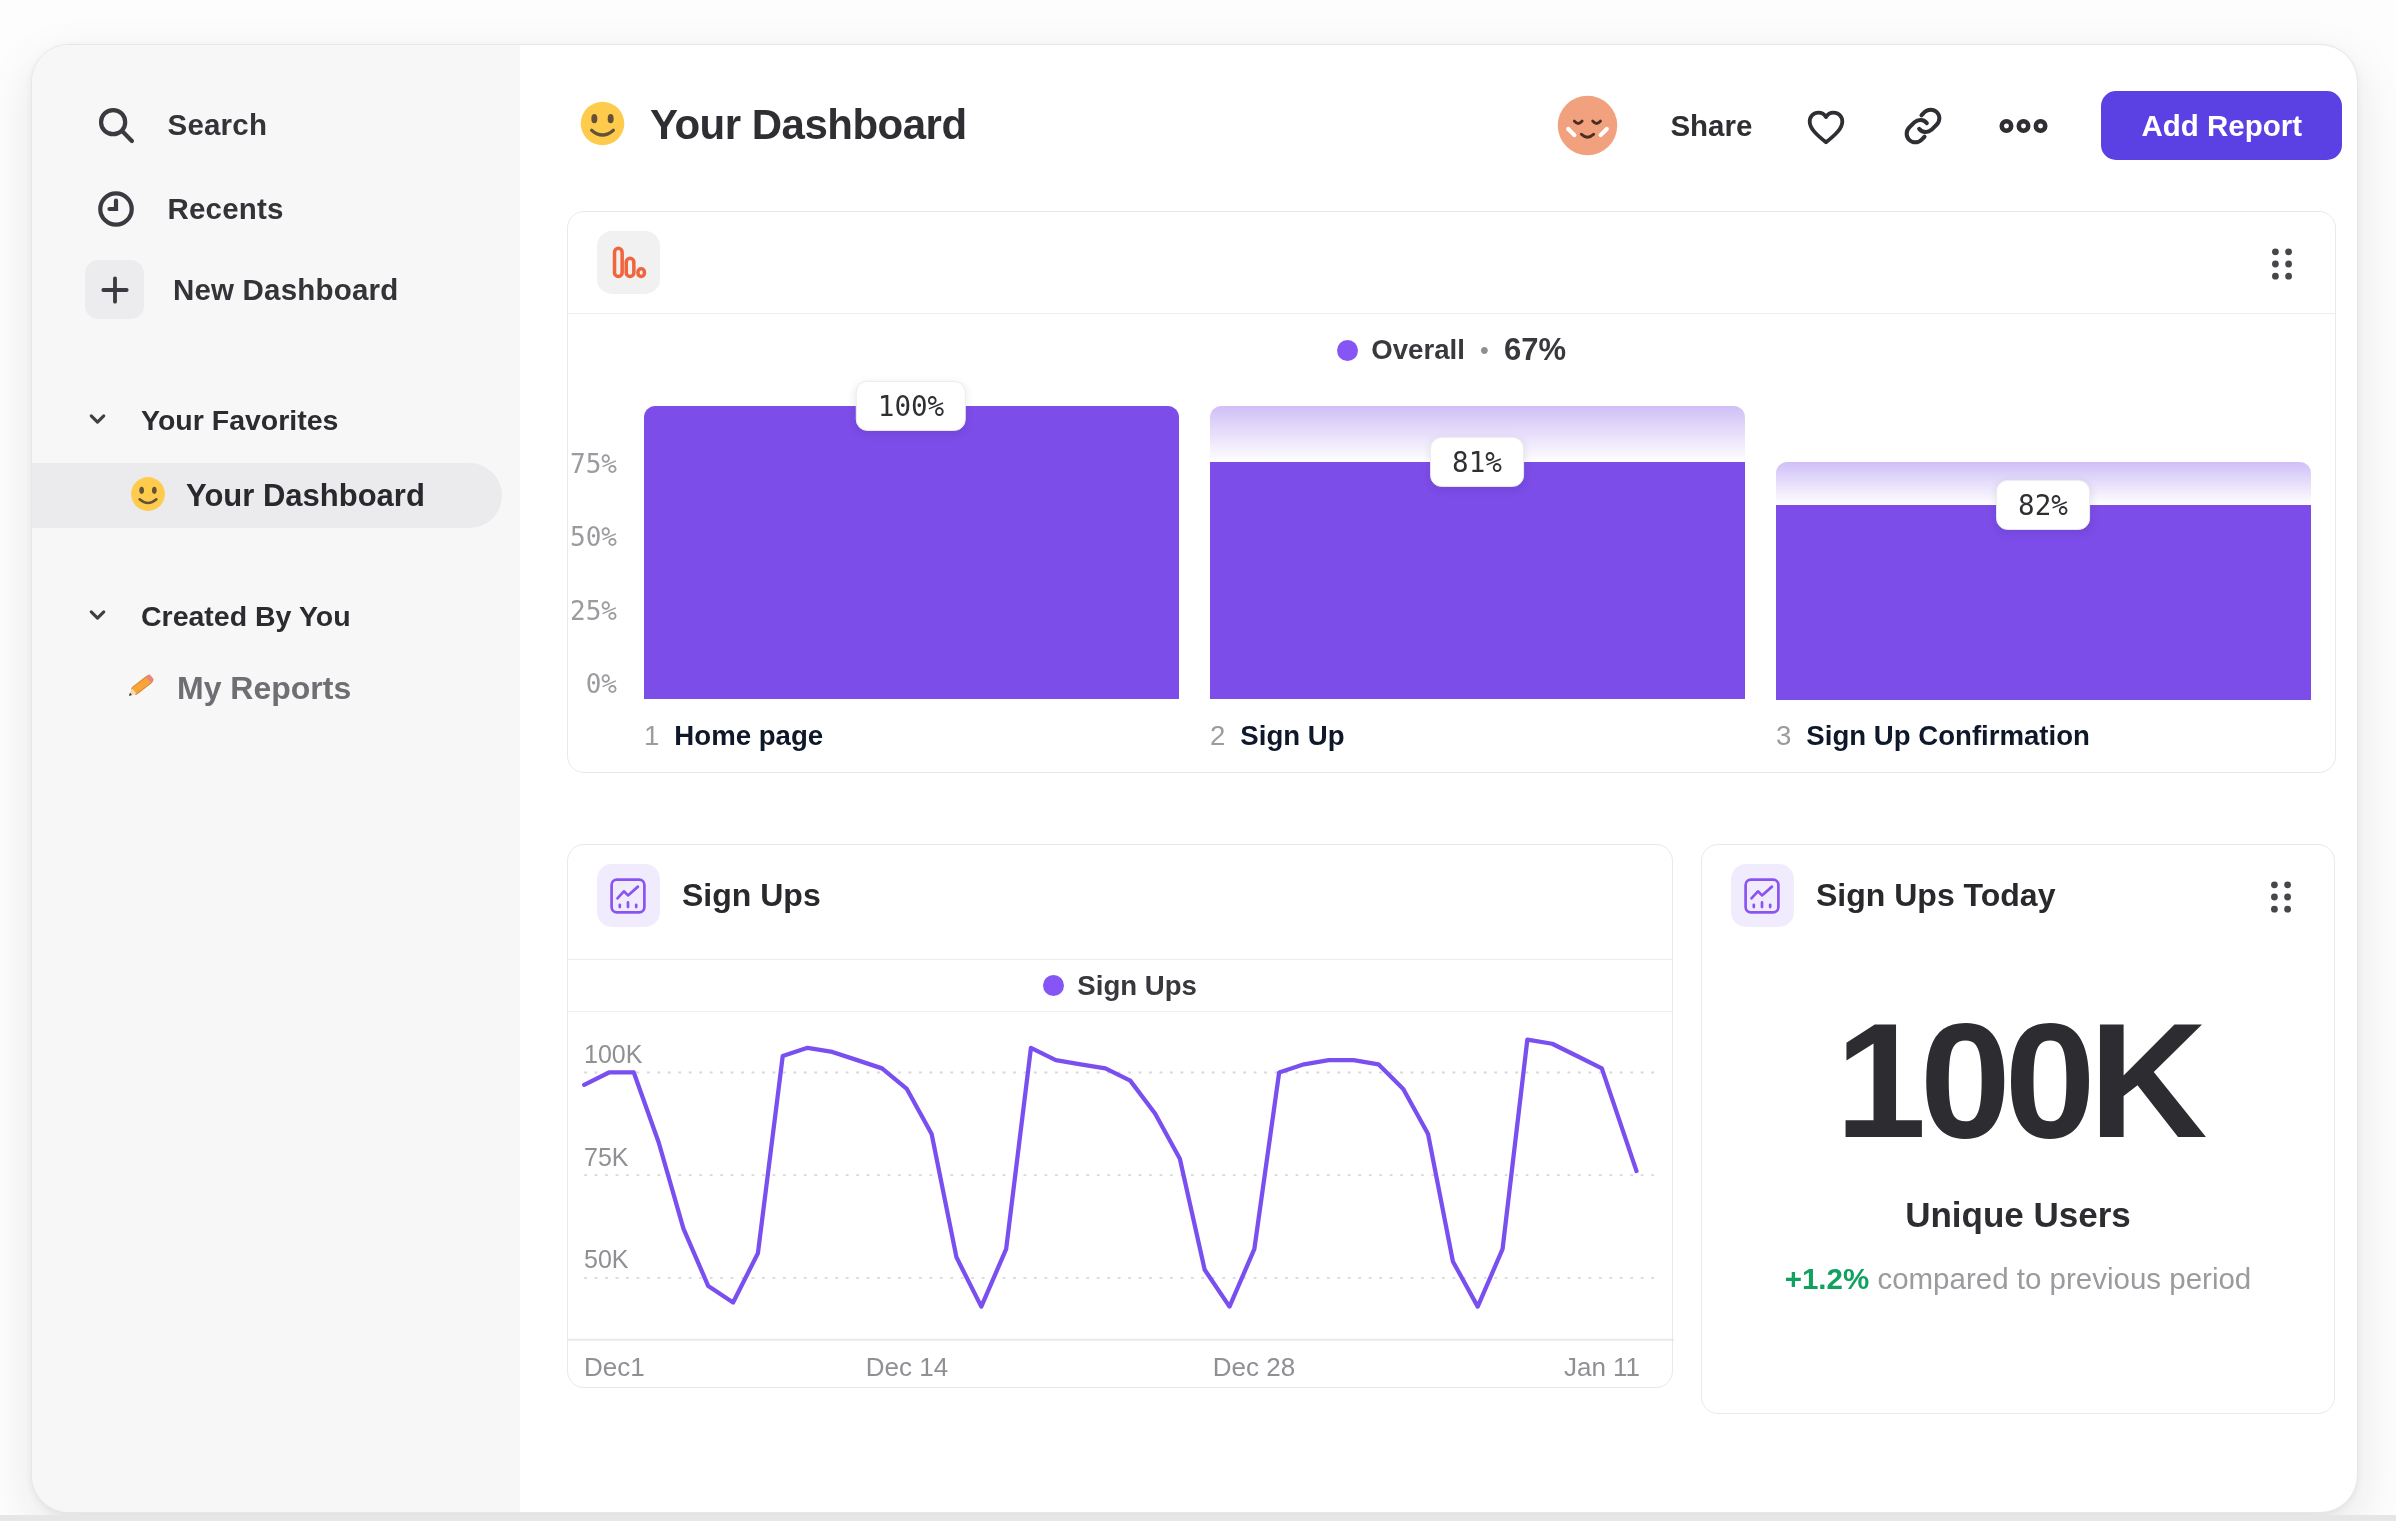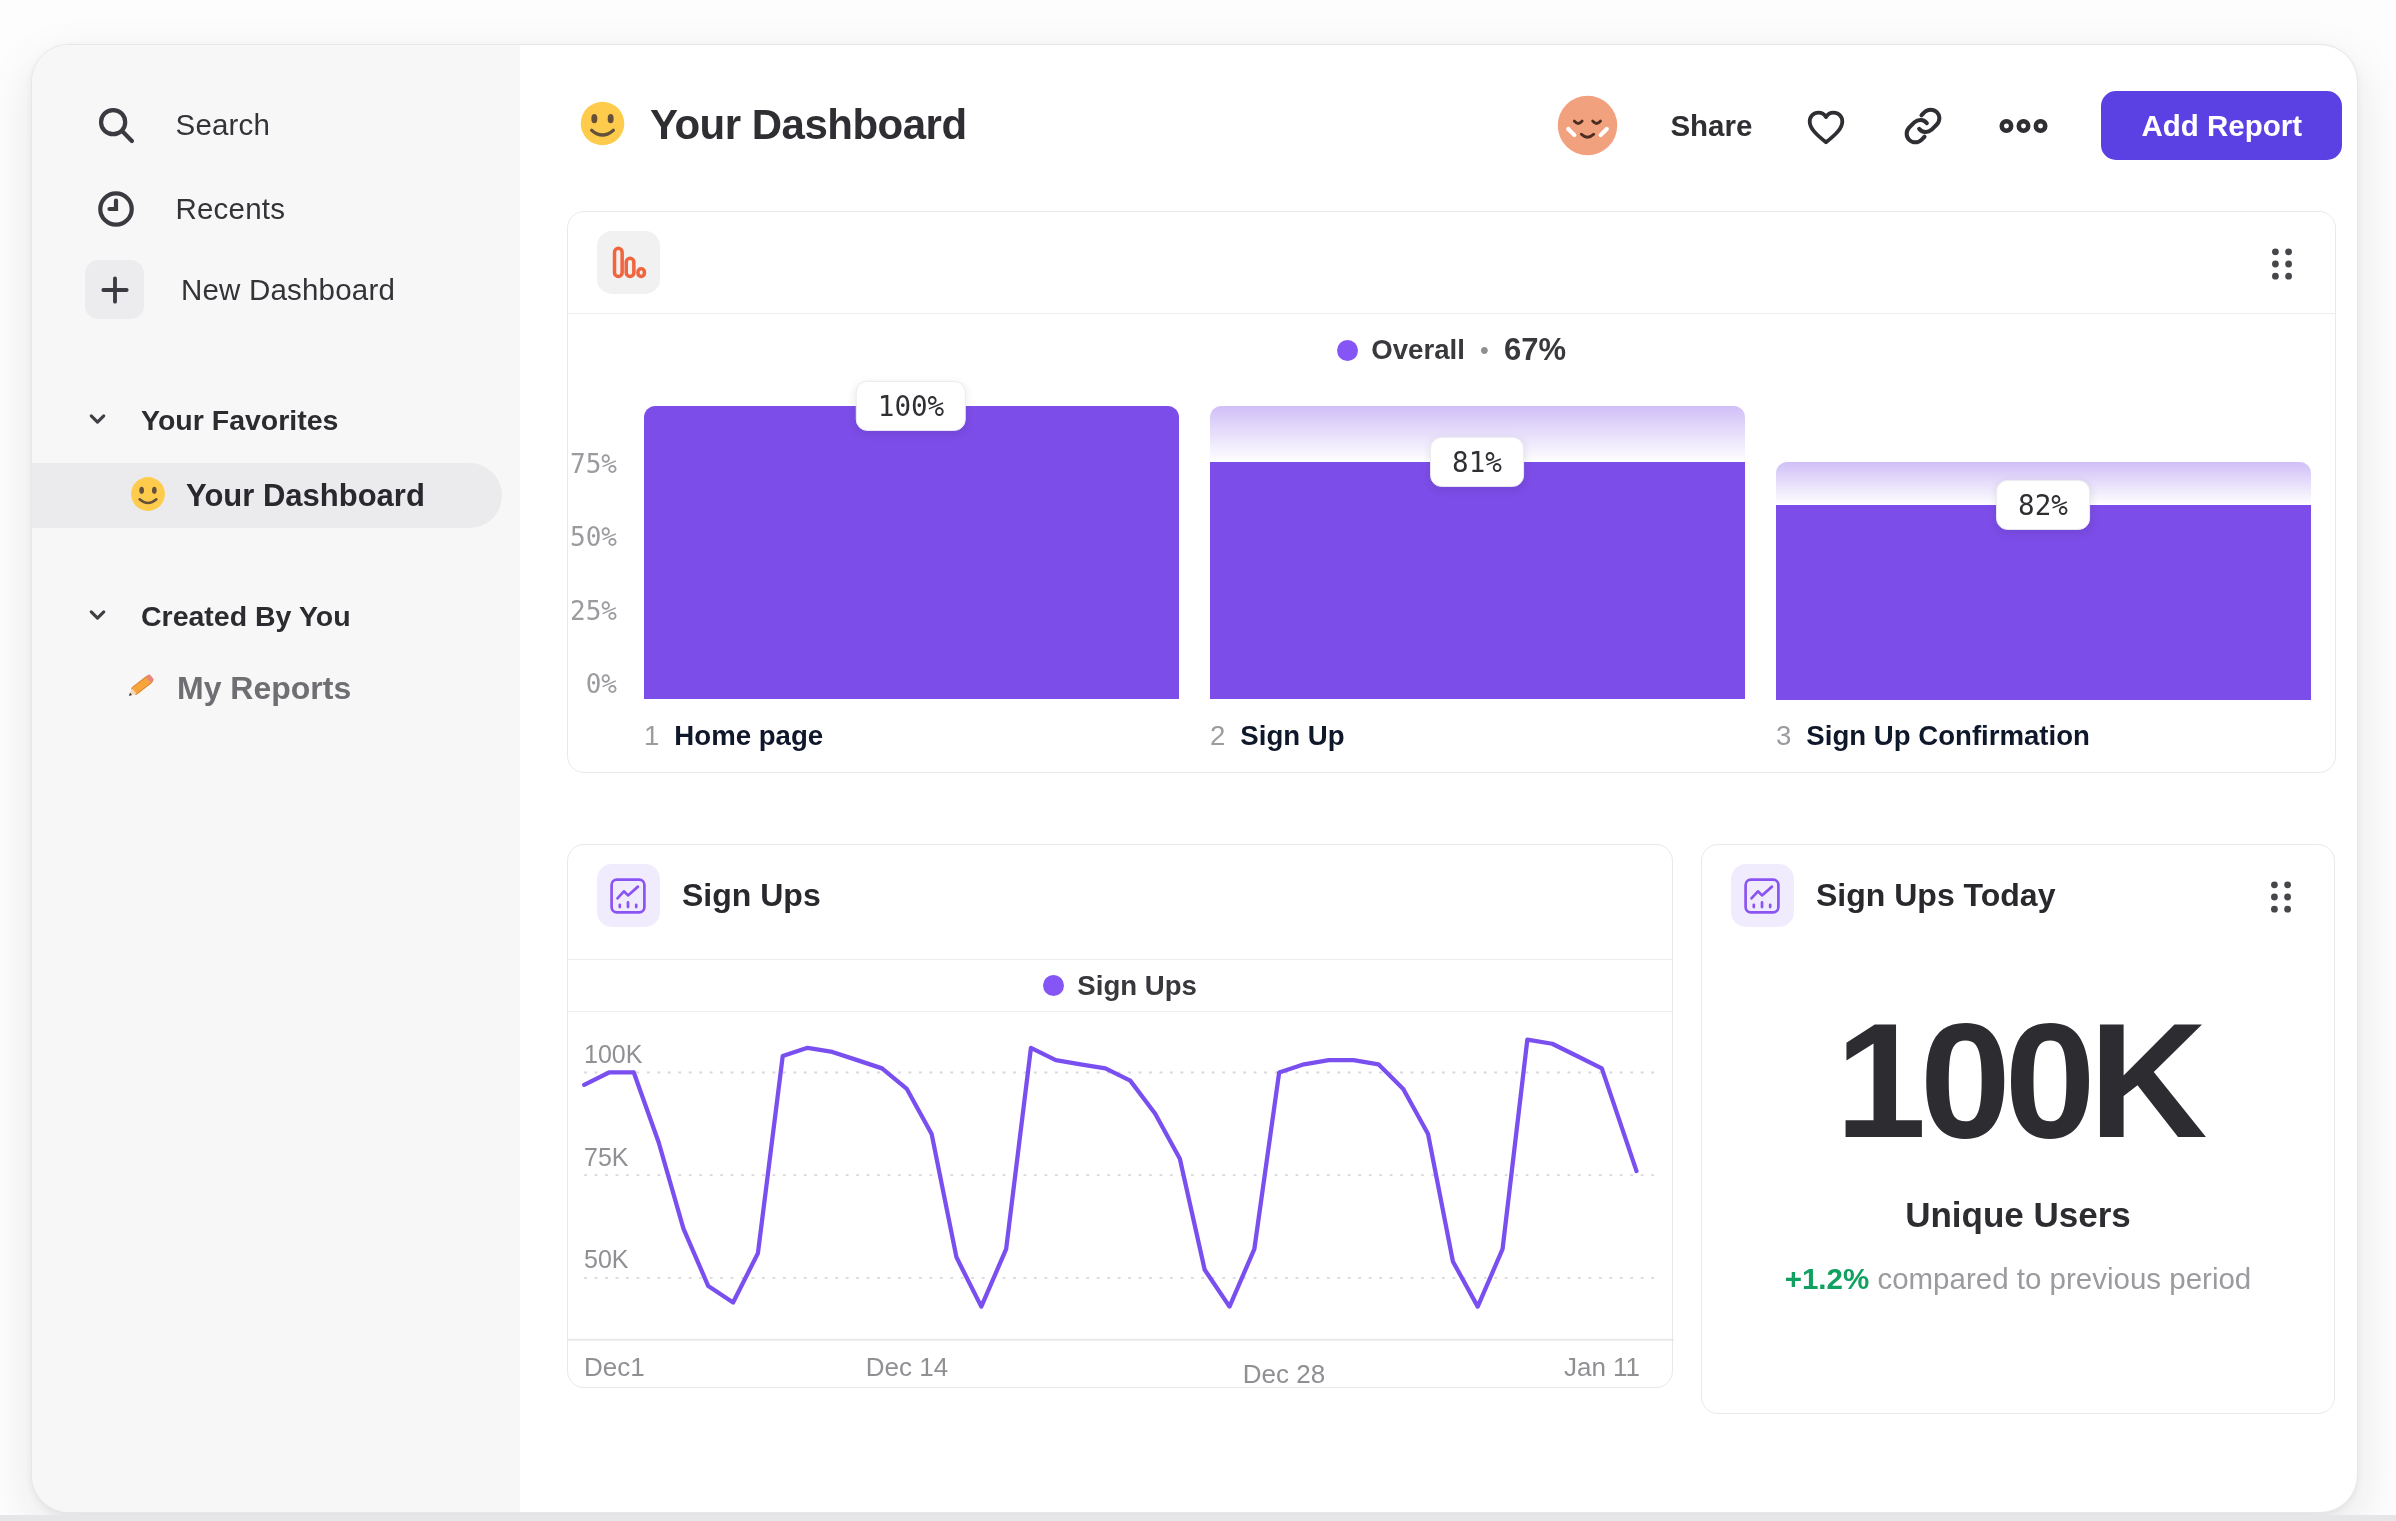--- a/index.html
+++ b/index.html
@@ -5,21 +5,21 @@
   html,body{margin:0;padding:0;background:#ffffff;}
   .canvas{position:relative;width:2397px;height:1522px;background:#fdfdfd;overflow:hidden;
     font-family:"Liberation Sans",sans-serif;color:#2f2f33;}
   .window{position:absolute;left:31px;top:44px;width:2325px;height:1467px;background:#ffffff;
     border:1.9px solid #e7e7ea;border-radius:38px;box-shadow:0 17px 48px rgba(30,30,40,.10),0 2.9px 7.6px rgba(0,0,0,.05);overflow:hidden;}
   .bottom-strip{position:absolute;left:0;bottom:0;width:100%;height:6.7px;background:#e6e6e9;}
 
   
   .sidebar{position:absolute;left:0;top:0;width:488px;height:100%;background:#f7f7f8;border-radius:36px 0 0 36px;}
   .side-row{position:absolute;display:flex;align-items:center;gap:28.5px;left:61px;height:61px;cursor:pointer;}
-  .side-row .lbl{font-size:29.5px;font-weight:400;color:#333338;letter-spacing:0.2px;margin-left:8px;}
+  .side-row .lbl{font-size:29.5px;font-weight:700;color:#333338;letter-spacing:0.2px;}
   .icon-box{width:59px;height:59px;border-radius:13.3px;background:#ececee;display:flex;align-items:center;justify-content:center;margin-left:-7.6px;}
   .side-section-head{position:absolute;left:53px;display:flex;align-items:center;gap:31px;height:48px;cursor:pointer;}
   .side-section-head .lbl{font-size:28.5px;font-weight:700;color:#2b2b30;}
   .side-pill{position:absolute;left:0;width:470px;height:65px;border-radius:0 38px 38px 0;background:#ebebed;
     display:flex;align-items:center;gap:19px;padding-left:97px;box-sizing:border-box;cursor:pointer;}
   .side-pill .lbl{font-size:31px;font-weight:700;color:#28282d;}
   .side-sub{position:absolute;left:90px;display:flex;align-items:center;gap:19px;height:57px;cursor:pointer;}
   .side-sub .lbl{font-size:32px;font-weight:700;color:#6e6e73;}
 
   
@@ -286,21 +286,21 @@
           <div class="lc-ylab" style="left: 16px; top: 400px;">50K</div>
           <svg width="1106" height="570" viewBox="0 0 1163 599" style="position: absolute; left: 0px; top: 0px;">
             <line x1="17" x2="1146" y1="239" y2="239" stroke="#d8d8dd" stroke-width="2" stroke-dasharray="3 8"></line>
             <line x1="17" x2="1146" y1="347" y2="347" stroke="#d8d8dd" stroke-width="2" stroke-dasharray="3 8"></line>
             <line x1="17" x2="1146" y1="455" y2="455" stroke="#d8d8dd" stroke-width="2" stroke-dasharray="3 8"></line>
             <line x1="0" x2="1163" y1="520" y2="520" stroke="#e8e8ea" stroke-width="2"></line>
             <polyline points="17.0,252.0 43.1,239.0 69.2,239.0 95.3,312.4 121.4,403.2 147.5,463.6 173.6,480.9 199.7,429.1 225.8,221.7 251.9,213.1 278.0,217.4 304.1,226.0 330.2,234.7 356.3,256.3 382.4,303.8 408.5,433.4 434.6,485.2 460.7,424.8 486.8,213.1 512.9,226.0 539.0,230.4 565.1,234.7 591.2,247.6 617.3,282.2 643.4,329.7 669.5,446.4 695.6,485.2 721.7,424.8 747.8,239.0 773.9,230.4 800.0,226.0 826.1,226.0 852.2,230.4 878.3,256.3 904.4,303.8 930.5,437.7 956.6,485.2 982.7,424.8 1008.8,204.4 1034.9,208.8 1061.0,221.7 1087.1,234.7 1123.6,342.7" fill="none" stroke="#7A4FF0" stroke-width="4.5" stroke-linejoin="round" stroke-linecap="round"></polyline>
           </svg>
           <div class="lc-xlab" style="top: 508px; left: 16px;">Dec1</div>
           <div class="lc-xlab" style="top: 508px; left: 339px; transform: translateX(-50%);">Dec 14</div>
-          <div class="lc-xlab" style="top: 508px; left: 716px; transform: translateX(-50%); margin-top: 7px;">Dec 28</div>
+          <div class="lc-xlab" style="top: 508px; left: 686px; transform: translateX(-50%);">Dec 28</div>
           <div class="lc-xlab" style="top: 508px; left: 1034px; transform: translateX(-50%);">Jan 11</div>
         </div>
     </section>
 
     <section class="card" style="left:1669px;top:799px;width:634px;height:570px;">
       <div class="card-head">
         <span class="card-icon lav">
           <svg width="48" height="48" viewBox="0 0 82 82" fill="none" stroke="#8A54F2" stroke-width="4.6" stroke-linecap="round" stroke-linejoin="round">
               <rect x="13" y="13" width="56" height="56" rx="9"></rect>
               <polyline points="23,45 34,33 41,40 58,25"></polyline>

